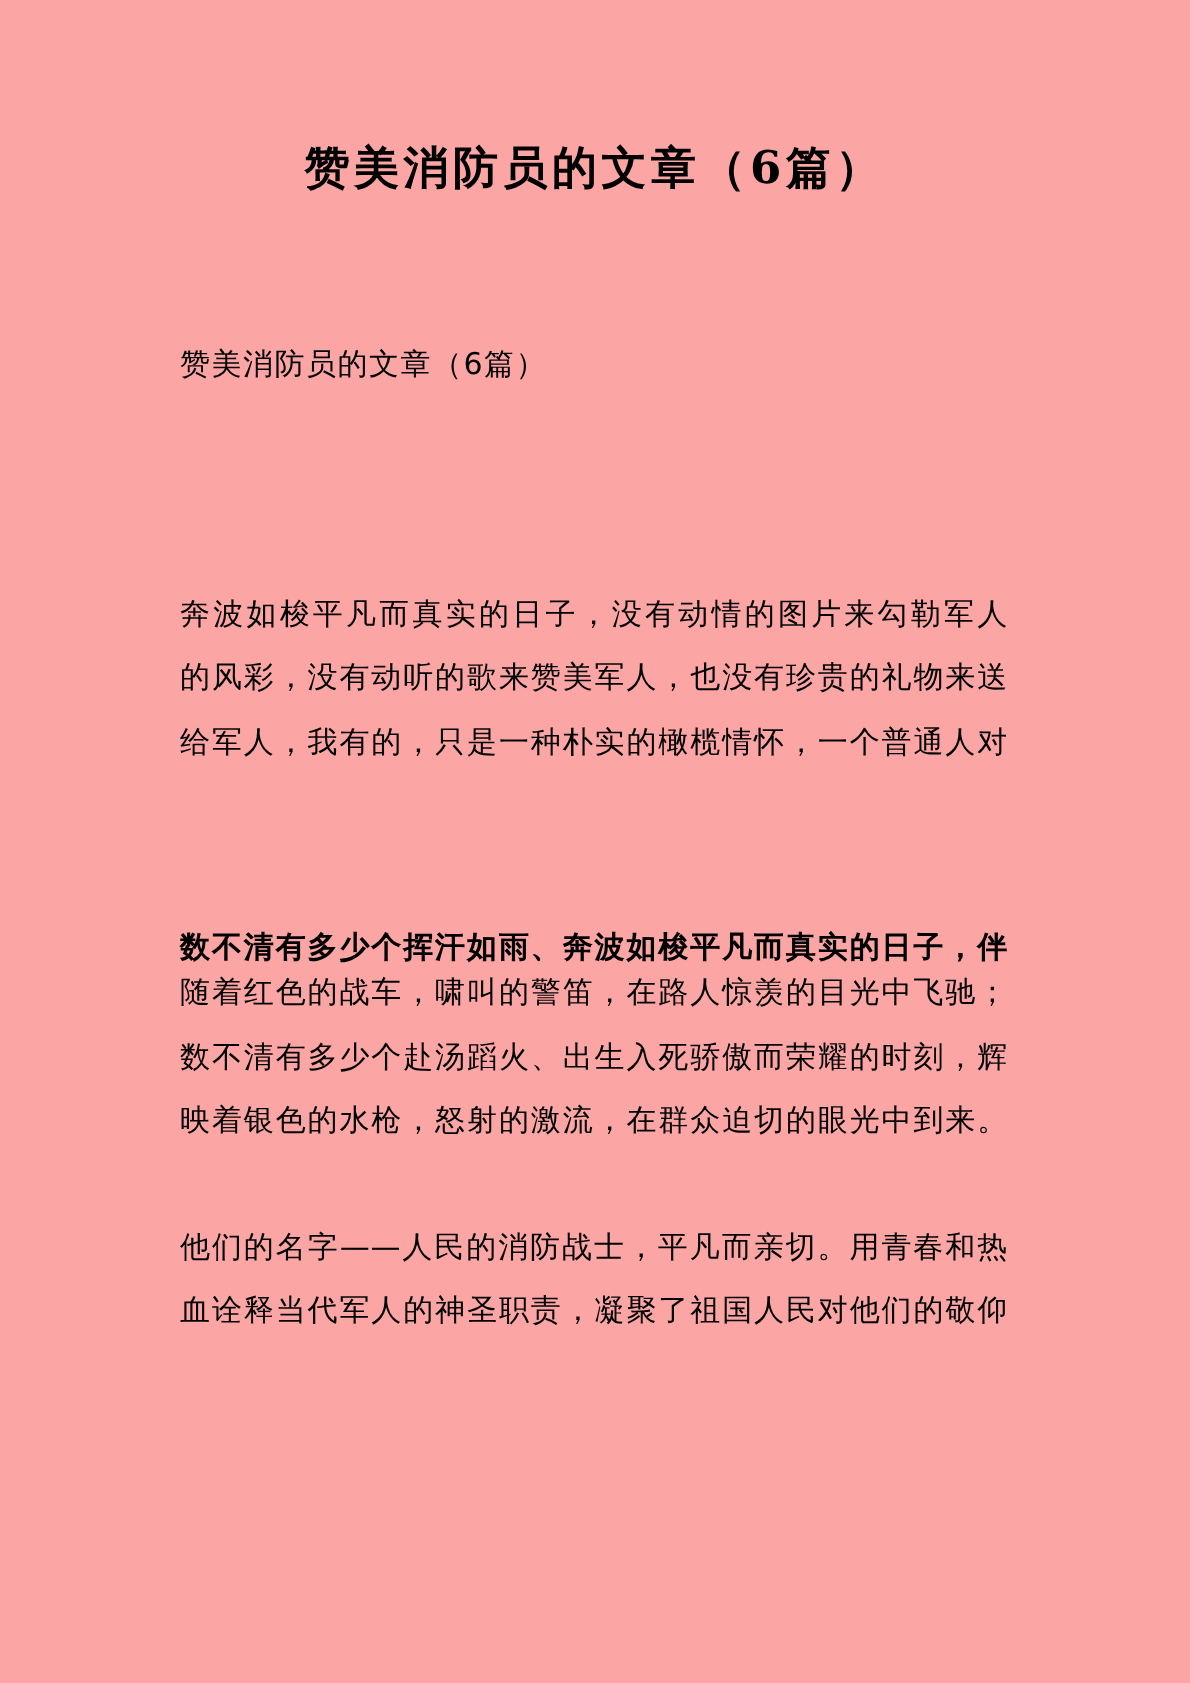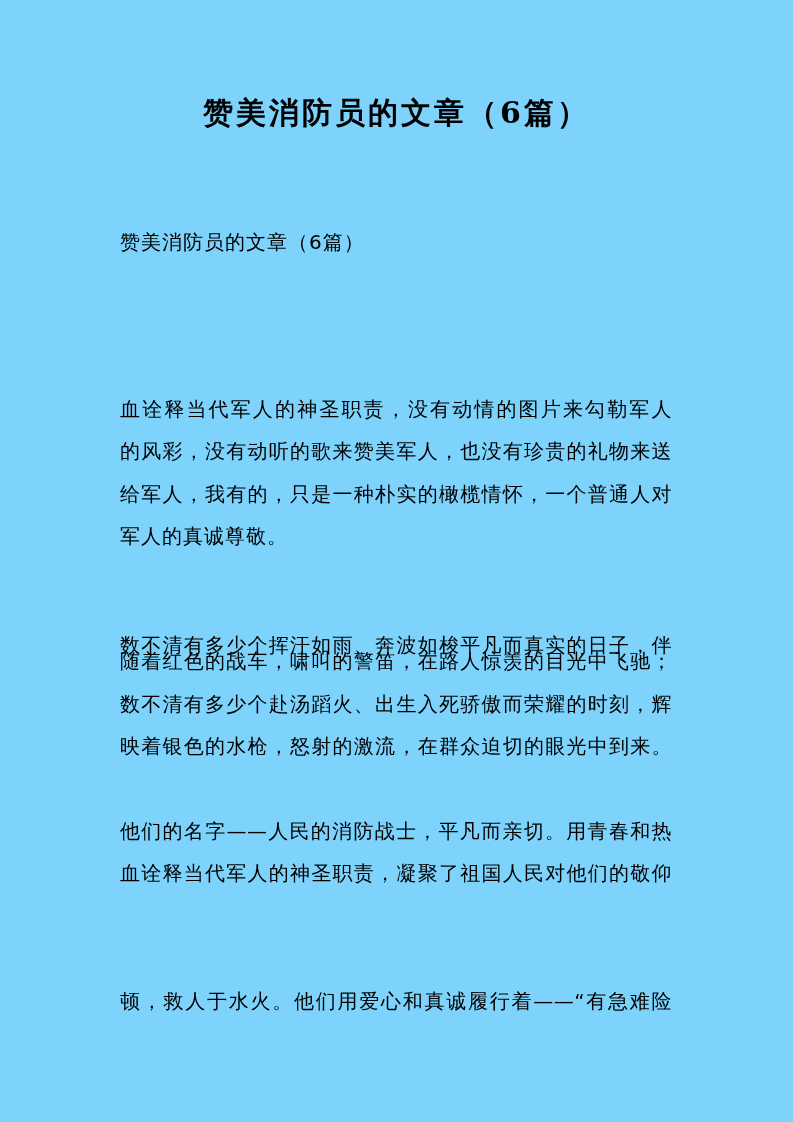--- a/index.html
+++ b/index.html
@@ -1,21 +1,21 @@
 <!DOCTYPE html>
 <html><head>
 <meta charset="utf-8">
 <style>
   * { margin: 0; padding: 0; box-sizing: border-box; }
   html, body { background: #ffffff; }
   .page {
     position: relative;
     width: 793px;
     height: 1122px;
-    background: #7dd3fc;
+    background: #fca5a5;
     overflow: hidden;
     font-family: "DejaVu Sans", sans-serif;
     color: #000000;
   }
   .doc-title {
     position: absolute;
     top: 90px;
     left: 0;
     width: 793px;
     text-align: center;
@@ -53,43 +53,41 @@
     letter-spacing: 0.5px;
   }
   .line.left {
     text-align: left;
     text-align-last: left;
   }
   
   .t-subtitle { top: 221px; }
   .t-section  { top: 305px; }
   .p1-0 { top: 388px; } .p1-1 { top: 430px; } .p1-2 { top: 473px; } .p1-3 { top: 515px; }
-  .p2-0 { top: 624px; } .p2-1 { top: 640px; } .p2-2 { top: 683px; } .p2-3 { top: 725px; }
+  .p2-0 { top: 610px; font-weight: bold; } .p2-1 { top: 640px; } .p2-2 { top: 683px; } .p2-3 { top: 725px; }
   .p3-0 { top: 810px; } .p3-1 { top: 852px; } .p3-2 { top: 895px; } .p3-3 { top: 937px; } .p3-4 { top: 980px; }
 </style>
 </head>
 <body>
 
 <div class="page">
 
   <h1 class="doc-title">赞美消防员的文章（6篇）</h1>
 
   <div class="body-block">
 
     <div class="line left t-subtitle">赞美消防员的文章（6篇）</div>
 
 
-    <div class="line justify p1-0">血诠释当代军人的神圣职责，没有动情的图片来勾勒军人</div>
+    <div class="line justify p1-0">奔波如梭平凡而真实的日子，没有动情的图片来勾勒军人</div>
     <div class="line justify p1-2">给军人，我有的，只是一种朴实的橄榄情怀，一个普通人对</div>
     <div class="line justify p1-1">的风彩，没有动听的歌来赞美军人，也没有珍贵的礼物来送</div>
-    <div class="line left p1-3">军人的真诚尊敬。</div>
 
     <div class="line justify p2-0">数不清有多少个挥汗如雨、奔波如梭平凡而真实的日子，伴</div>
     <div class="line justify p2-1">随着红色的战车，啸叫的警笛，在路人惊羡的目光中飞驰；</div>
     <div class="line justify p2-2">数不清有多少个赴汤蹈火、出生入死骄傲而荣耀的时刻，辉</div>
     <div class="line justify p2-3">映着银色的水枪，怒射的激流，在群众迫切的眼光中到来。</div>
 
     <div class="line justify p3-0">他们的名字——人民的消防战士，平凡而亲切。用青春和热</div>
     <div class="line justify p3-1">血诠释当代军人的神圣职责，凝聚了祖国人民对他们的敬仰</div>
-    <div class="line justify p3-4">顿，救人于水火。他们用爱心和真诚履行着——“有急难险</div>
 
   </div>
 </div>
 
 </body></html>

